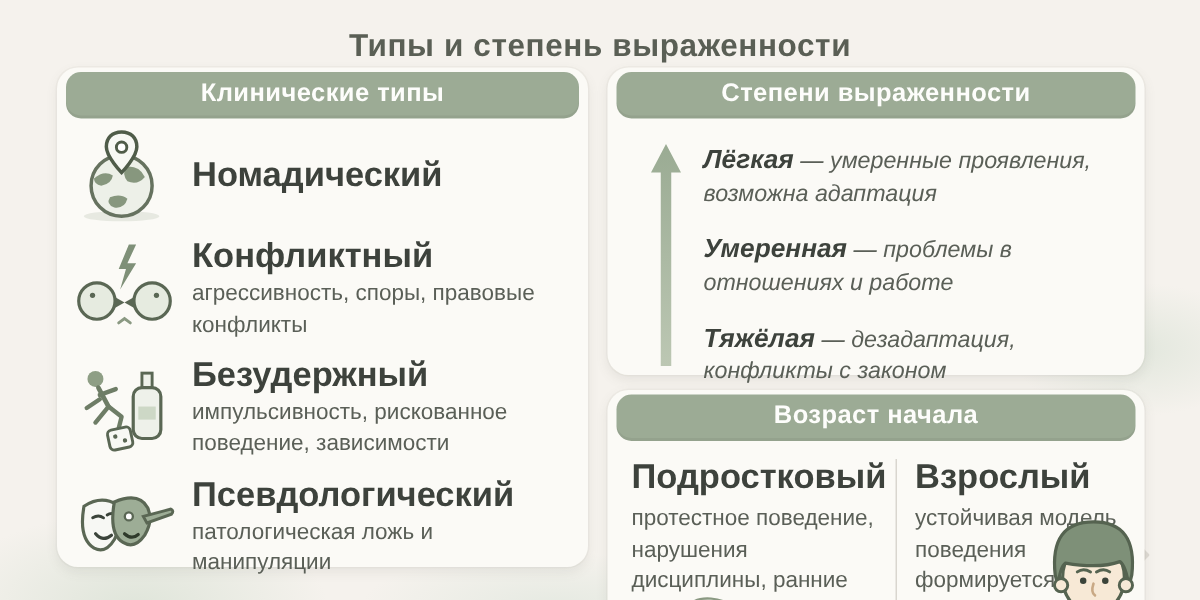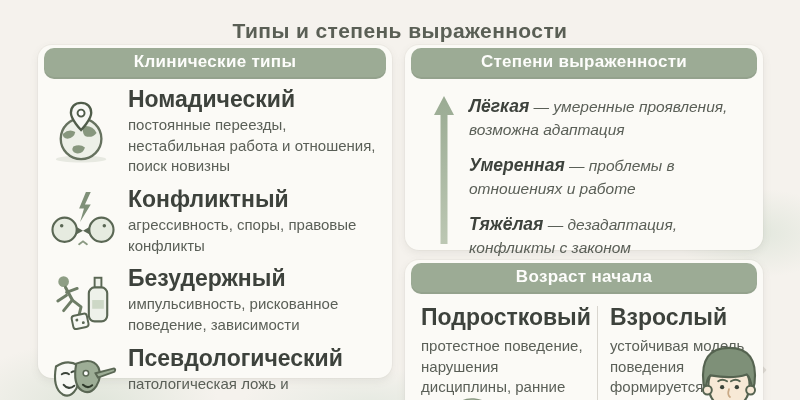--- a/index.html
+++ b/index.html
@@ -95,21 +95,20 @@
             <circle cx="34" cy="39" r="21" fill="#edf0e8" stroke="#66725f" stroke-width="2.4"></circle>
             <path d="M15 34 q7 -6 13 -2 q-1 6 -8 7 q-5 -1 -5 -5z" fill="#87977e"></path>
             <path d="M37 26 q9 -1 13 7 q-5 6 -12 3 q-4 -5 -1 -10z" fill="#87977e"></path>
             <path d="M26 47 q7 -3 12 1 q-2 7 -9 6 q-6 -2 -3 -7z" fill="#87977e"></path>
             <path d="M34 2 c6.5 0 10.5 4.2 10.5 10.2 c0 7 -10.5 17.8 -10.5 17.8 c0 0 -10.5 -10.8 -10.5 -17.8 c0 -6 4 -10.2 10.5 -10.2z" fill="#f7f8f4" stroke="#4f5c49" stroke-width="2.4"></path>
             <circle cx="34" cy="12.5" r="3.6" fill="#ffffff" stroke="#4f5c49" stroke-width="2"></circle>
           </svg>
         </span>
         <div class="item-text">
           <div class="term">Номадический</div>
-          <div class="desc">постоянные переезды, нестабильная работа и отношения, поиск новизны</div>
         </div>
       </div>
 
       <div class="item">
         <span class="icon-box">
           <svg width="72" height="62" viewBox="0 0 72 64">
             <polygon points="39,2 32,19 37,19 33,33 44,15 38,15 44,2" fill="#7f9078"></polygon>
             <circle cx="17" cy="41" r="12.5" fill="#e6ebe0" stroke="#5a6754" stroke-width="2.2"></circle>
             <circle cx="55" cy="41" r="12.5" fill="#e6ebe0" stroke="#5a6754" stroke-width="2.2"></circle>
             <circle cx="14" cy="37" r="1.8" fill="#5a6754"></circle>

